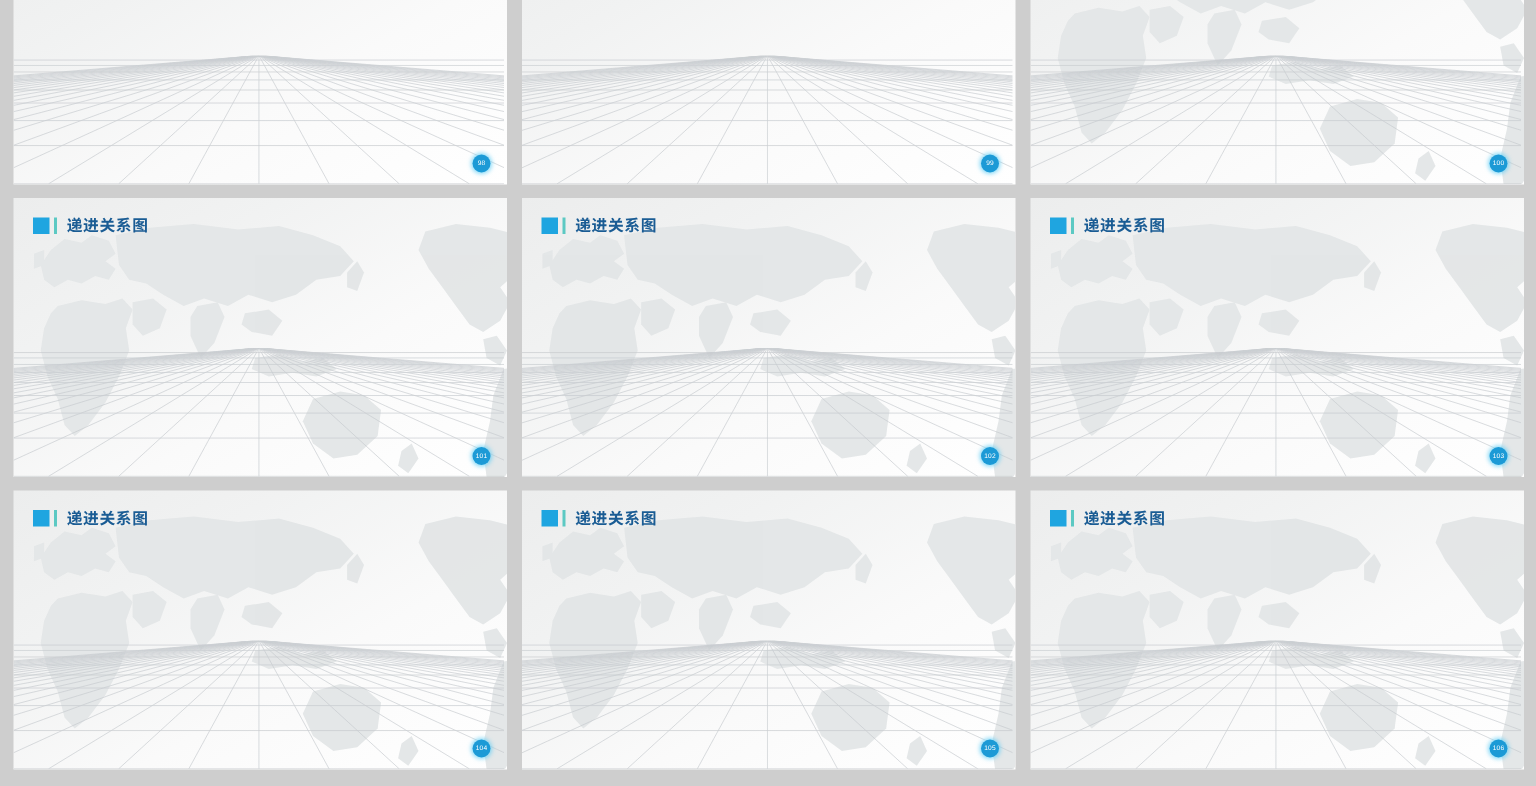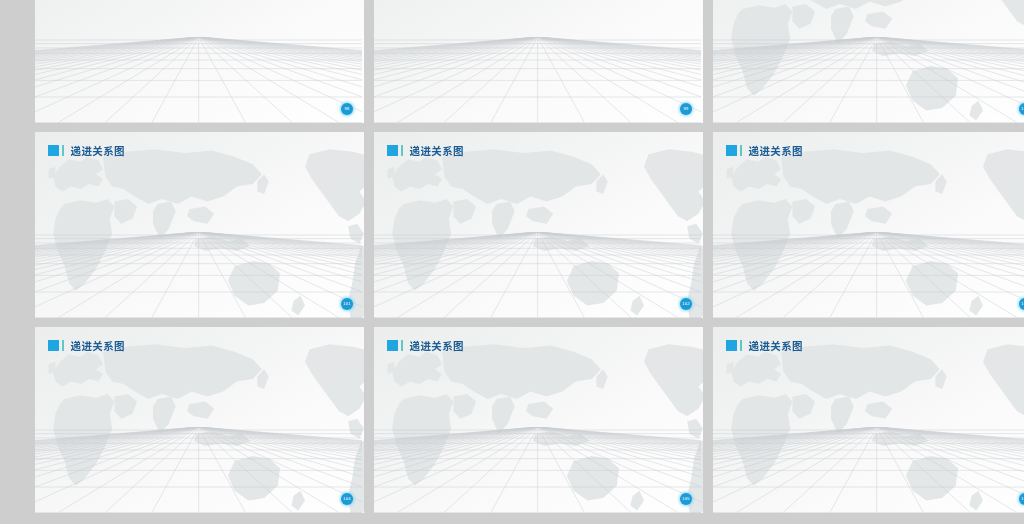--- a/index.html
+++ b/index.html
@@ -1,20 +1,20 @@
 <!DOCTYPE html>
 <html><head>
 <meta charset="utf-8">
 <style>
   html,body{margin:0;padding:0;}
   body{width:1024px;height:524px;overflow:hidden;background:#cecece;
        font-family:"Liberation Sans",sans-serif;-webkit-font-smoothing:antialiased;}
   #grid{position:absolute;left:9px;top:-63px;width:1005px;height:621px;}
   .slide{position:absolute;width:329px;height:186px;overflow:hidden;
-         background:linear-gradient(150deg,#eceded 0%,#f1f2f2 28%,#fafafa 62%,#ffffff 100%);margin-left:26px;}
+         background:linear-gradient(150deg,#eceded 0%,#f1f2f2 28%,#fafafa 62%,#ffffff 100%);}
   .slide .bgfloor{position:absolute;left:0;right:0;bottom:0;height:46%;}
   .slide .wmap{position:absolute;left:0;top:0;width:100%;height:100%;opacity:.55;}
   .pagebadge{position:absolute;right:11px;bottom:8px;width:12px;height:12px;border-radius:50%;
     background:#1c9ad6;color:#fff;font-size:4.4px;line-height:12px;text-align:center;
     letter-spacing:.1px;box-shadow:0 0 3px 1px rgba(93,206,245,.75);}
   .ttl{position:absolute;left:13px;top:11px;display:flex;align-items:center;gap:2.5px;}
   .ttl .sq{width:11px;height:11px;background:#1fa5e0;}
   .ttl .bar{width:2.5px;height:11px;background:#5cc9c3;}
   .ttl .tx{margin-left:4px;font-size:10.5px;font-weight:bold;color:#1a5c94;
     font-family:"Noto Sans CJK SC","Liberation Sans",sans-serif;letter-spacing:.4px;}

